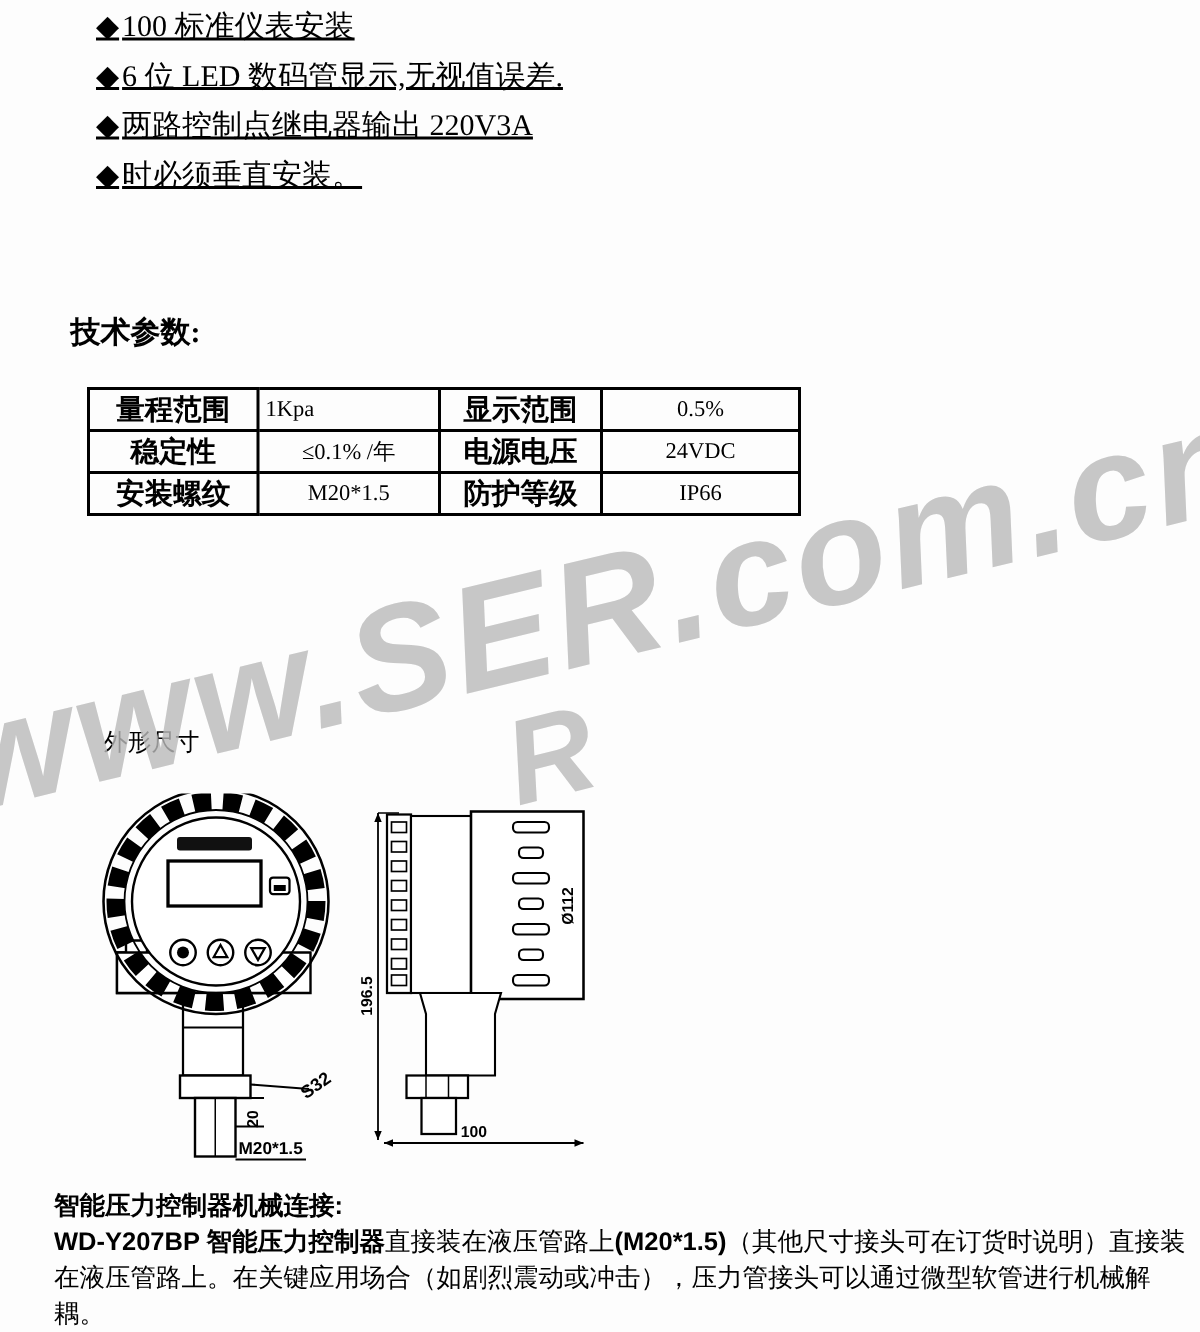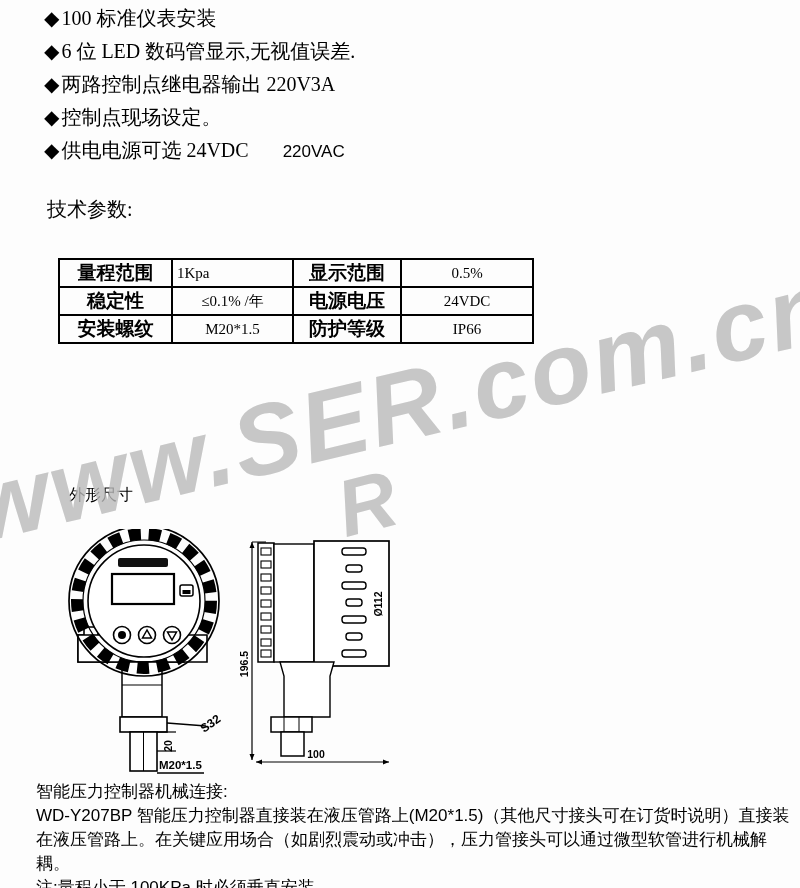--- a/index.html
+++ b/index.html
@@ -1,48 +1,48 @@
 <!DOCTYPE html>
 <html><head>
 <meta charset="utf-8">
 <style>
   html,body{margin:0;padding:0;background:#ffffff;}
   .page{position:relative;width:800px;height:888px;background:#fdfdfd;overflow:hidden;
         font-family:"Liberation Serif","DejaVu Serif",serif;color:#000;}
 
   
-  .features{position:absolute;left:44px;top:2px;z-index:1;}
+  .features{position:absolute;left:64px;top:2px;z-index:1;text-decoration:underline;}
   .feature{font-size:20px;line-height:33px;white-space:nowrap;}
   .feature .bullet{margin-right:2px;}
   .feature .secondary{font-family:"Liberation Sans","DejaVu Sans",sans-serif;
         font-size:17px;margin-left:34px;}
 
   
-  .h-tech{position:absolute;left:47px;top:196px;margin:0;font-size:20px;font-weight:400;z-index:1;}
+  .h-tech{position:absolute;left:47px;top:208px;margin:0;font-size:20px;font-weight:700;z-index:1;}
   .h-dims{position:absolute;left:57px;top:473px;margin:12px;font-size:16px;font-weight:400;z-index:1;}
 
   
   .spec{position:absolute;left:58px;top:258px;border-collapse:collapse;z-index:1;}
   .spec td{border:2px solid #000;height:26px;text-align:center;
            font-size:15px;padding:0 4px;white-space:nowrap;}
   .spec td.lbl{font-weight:bold;font-size:19px;}
   .spec td.left{text-align:left;}
 
   
   .drawing{position:absolute;z-index:1;}
   .front-view{left:56px;top:529px;}
   .side-view{left:236px;top:536px;}
   svg text{font-family:"Liberation Sans","DejaVu Sans",sans-serif;fill:#000;}
 
   
   .connection{position:absolute;left:36px;top:780px;width:756px;z-index:1;
         font-family:"Liberation Sans","DejaVu Sans",sans-serif;
         font-size:17px;line-height:24px;}
-  .connection .head{font-weight:normal;}
-  .connection b{font-weight:normal;}
+  .connection .head{font-weight:bold;margin-top:12px;}
+  .connection b{font-weight:bold;}
   .connection p{margin:0;}
 
   
   .watermark{position:absolute;left:-28px;top:452px;z-index:40;pointer-events:none;
         font-family:"Liberation Sans","DejaVu Sans",sans-serif;
         font-style:italic;font-weight:bold;font-size:100px;letter-spacing:3px;
         color:rgba(185,185,185,0.80);white-space:nowrap;
         transform:rotate(-13.5deg);transform-origin:0 50%;}
   .watermark-r{position:absolute;left:338px;top:458px;z-index:40;pointer-events:none;
         font-family:"Liberation Sans","DejaVu Sans",sans-serif;
@@ -59,24 +59,21 @@
     <div class="feature">
       <span class="bullet">◆</span><span>100 标准仪表安装</span>
     </div>
     <div class="feature">
       <span class="bullet">◆</span><span>6 位 LED 数码管显示,无视值误差.</span>
     </div>
     <div class="feature">
       <span class="bullet">◆</span><span>两路控制点继电器输出 220V3A</span>
     </div>
     <div class="feature">
-      <span class="bullet">◆</span><span>控制点现场设定。</span>
-    </div>
-    <div class="feature">
-      <span class="bullet">◆</span><span>供电电源可选 24VDC</span><span class="secondary">220VAC</span>
+      <span class="bullet">◆</span><span>时必须垂直安装。</span>
     </div>
   </div>
 
   <h2 class="h-tech">技术参数:</h2>
 
   <table class="spec">
     <colgroup>
         <col style="width:113px">
         <col style="width:121px">
         <col style="width:108px">

